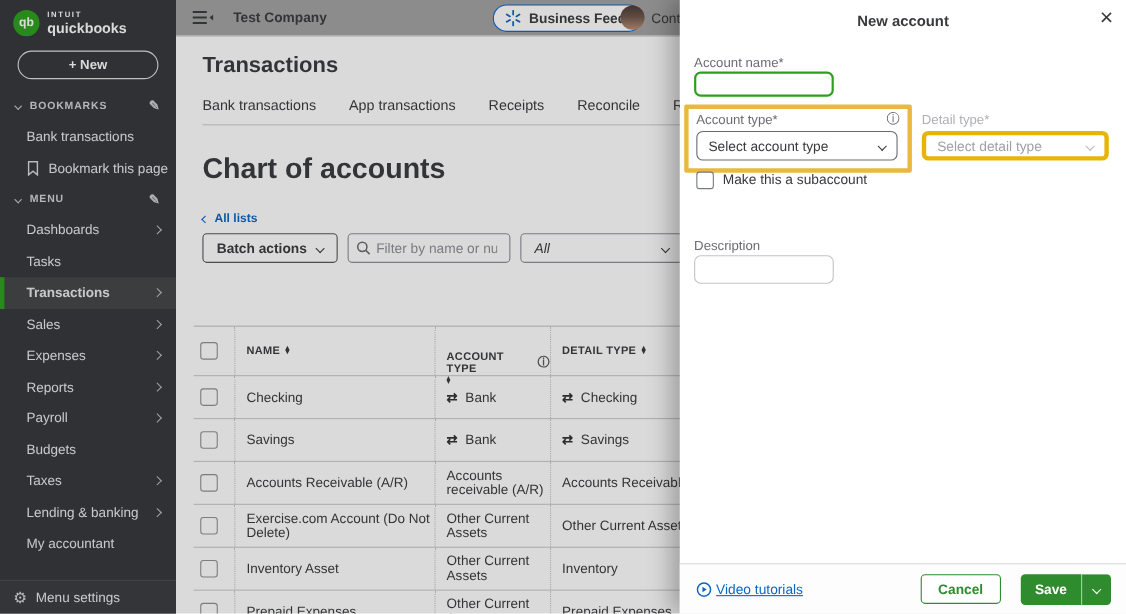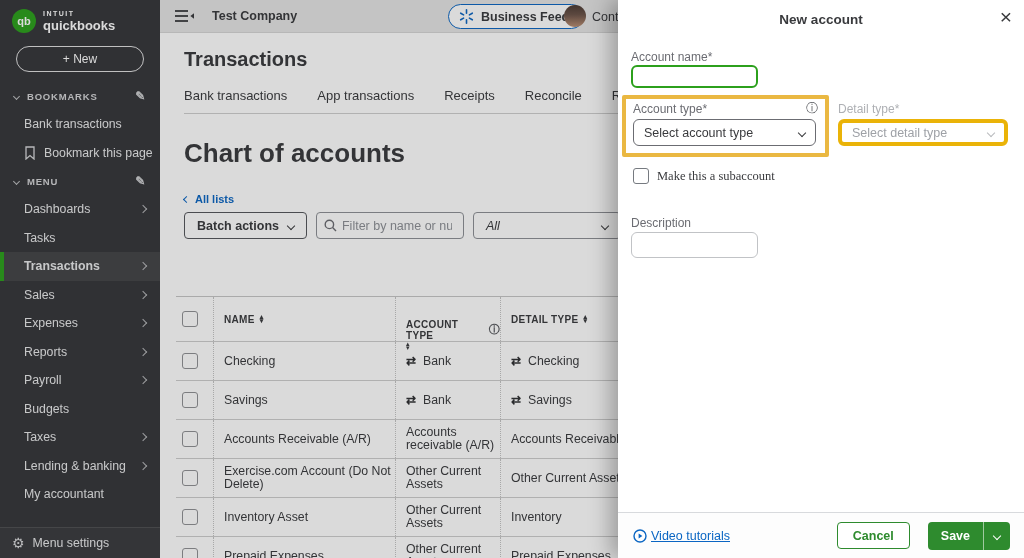--- a/index.html
+++ b/index.html
@@ -13,34 +13,34 @@
   .chev.down  { transform:rotate(45deg); }
   .chev.left  { transform:rotate(135deg); }
 
   
   .sidebar { position:absolute; left:0; top:0; width:160px; height:558px; background:#35363a; color:#ececec; z-index:10; }
   .logo-row { display:flex; align-items:center; gap:7px; padding:9px 12px 6px 12px; }
   .logo-circle { width:24px; height:24px; border-radius:50%; background:var(--brand_green); color:#fff; font-size:11px; font-weight:bold; display:flex; align-items:center; justify-content:center; }
   .logo-text { line-height:1; }
   .logo-top { font-size:7px; letter-spacing:1.5px; font-weight:bold; color:#fff; }
   .logo-bottom { font-size:13px; font-weight:bold; color:#fff; margin-top:2px; }
-  .new-btn { margin:7px 16px 10px 16px; height:26px; border:1.5px solid rgba(255,255,255,0.85); border-radius:14px; color:#fff; font-size:12px; font-weight:normal; display:flex; align-items:center; justify-content:center; gap:6px; cursor:pointer; }
+  .new-btn { margin:7px 16px 10px 16px; height:26px; border:1.5px solid rgba(255,255,255,0.85); border-radius:14px; color:#fff; font-size:12px; font-weight:bold; display:flex; align-items:center; justify-content:center; gap:6px; cursor:pointer; }
   .sec-head { display:flex; align-items:center; height:28px; padding:0 14px 0 14px; font-size:9.5px; font-weight:bold; letter-spacing:0.8px; color:#d4d5d7; }
   .sec-head .chev { width:5px; height:5px; margin-right:8px; color:#bfc0c2; }
   .sec-head .pencil { margin-left:auto; font-size:12px; color:#cfd0d2; }
   .side-item { position:relative; display:flex; align-items:center; height:28.5px; padding-left:24px; font-size:12.3px; color:#e9eaeb; cursor:pointer; }
   .side-item .chev { position:absolute; right:14px; color:#b7b8ba; }
   .side-item.active { background:rgba(255,255,255,0.07); border-left:4px solid var(--brand_green); padding-left:20px; font-weight:bold; }
   .bm-icon { margin-right:8px; display:inline-flex; }
   .menu-settings { position:absolute; left:0; bottom:0; width:160px; height:31px; background:#3a3b3f; border-top:1px solid rgba(255,255,255,0.10); display:flex; align-items:center; gap:8px; padding-left:12px; font-size:12.3px; color:#e9eaeb; cursor:pointer; }
   .gear { font-size:14px; color:#d7d8da; }
 
   
   .main { position:absolute; left:160px; top:0; right:0; height:558px; background:#fff; }
-  .topbar { position:relative; height:33px; background:#e5e5e5; border-bottom:1px solid #d6d6d6; display:flex; align-items:center; }
+  .topbar { position:relative; height:33px; background:#a3a3a3; border-bottom:1px solid #d6d6d6; display:flex; align-items:center; }
   .hamburger { margin-left:15px; display:inline-flex; cursor:pointer; }
   .company { margin-left:18px; font-size:12.5px; font-weight:bold; color:#393a3d; }
   .feed-pill { position:absolute; left:288px; top:4px; height:25px; padding:0 14px 0 10px; border:1.5px solid var(--link_blue); border-radius:14px; background:#fff; display:flex; align-items:center; gap:7px; font-size:12.5px; font-weight:bold; color:#393a3d; cursor:pointer; }
   .avatar { position:absolute; left:404px; top:5px; width:22px; height:22px; border-radius:50%; background:linear-gradient(180deg,#4a3a33 0%,#6b5348 45%,#b98d72 100%); cursor:pointer; }
   .user-name { position:absolute; left:432px; top:10px; font-size:12.5px; color:#393a3d; }
 
   .page-title { position:absolute; left:24px; top:48px; font-size:20px; font-weight:bold; color:#393a3d; }
   .tabs { position:absolute; left:24px; top:88px; right:0; height:26px; display:flex; gap:30px; border-bottom:1px solid #cfcfcf; width:840px; }
   .tab { font-size:13px; color:#393a3d; padding-bottom:9px; cursor:pointer; white-space:nowrap; }
   .tab.active { font-weight:bold; border-bottom:3px solid var(--brand_green); }
@@ -82,21 +82,21 @@
   .drawer-close { position:absolute; top:6px; right:12px; font-size:21px; color:#393a3d; cursor:pointer; line-height:1; }
   .f-label { position:absolute; font-size:12px; color:#6b6c72; }
   .f-label.disabled { color:#aeb0b4; }
   .name-input { position:absolute; left:13px; top:65px; width:127px; height:23px; border:2px solid var(--brand_green); border-radius:6px; background:#fff; outline:none; font-family:"Liberation Sans",sans-serif; padding:0 6px; font-size:12.5px; }
   .hl-box { position:absolute; left:4px; top:95px; width:207px; height:62px; border:4px solid var(--highlight_yellow); border-radius:2px; pointer-events:none; }
   .select { position:absolute; height:27px; border-radius:6px; background:#fff; display:flex; align-items:center; justify-content:space-between; padding:0 10px; font-size:12.5px; cursor:pointer; }
   .sel-account { left:15px; top:119px; width:183px; border:1.5px solid #6b6c72; color:#393a3d; }
   .sel-account .chev { color:#393a3d; }
   .sel-detail { left:220px; top:119px; width:170px; border:4px solid #eab308; color:#9ea1a6; cursor:default; }
   .sel-detail .chev { color:#b8babd; }
-  .sub-row { position:absolute; left:15px; top:168px; display:flex; align-items:flex-end; gap:8px;font-family:Liberation Serif, serif; }
+  .sub-row { position:absolute; left:15px; top:156px; display:flex; align-items:flex-start; gap:8px; }
   .sub-row .checkbox { border-color:#767a80; }
   .sub-label { font-size:12.5px; color:#393a3d; }
   .desc-input { position:absolute; left:13px; top:232px; width:127px; height:26px; border:1px solid #c1c3c6; border-radius:6px; background:#fff; outline:none; font-family:"Liberation Sans",sans-serif; padding:0 6px; font-size:12.5px; }
 
   .drawer-footer { position:absolute; left:0; bottom:0; width:100%; height:46px; background:#fdfdfd; border-top:1px solid #d8dadd; display:flex; align-items:center; padding:0 14px 0 15px; }
   .video-link { display:flex; align-items:center; gap:4px; color:var(--link_blue); font-size:12.5px; cursor:pointer; }
   .video-link span { text-decoration:underline; }
   .btn-cancel { margin-left:auto; height:27px; padding:0 15px; border:1px solid var(--button_green); border-radius:4px; background:#fff; color:var(--button_green); font-size:12.5px; font-weight:bold; font-family:"Liberation Sans",sans-serif; cursor:pointer; }
   .save-split { margin-left:18px; display:flex; height:28px; }
   .btn-save { height:28px; padding:0 13px; background:var(--button_green); border:none; border-radius:4px 0 0 4px; color:#fff; font-size:12.5px; font-weight:bold; font-family:"Liberation Sans",sans-serif; cursor:pointer; }

